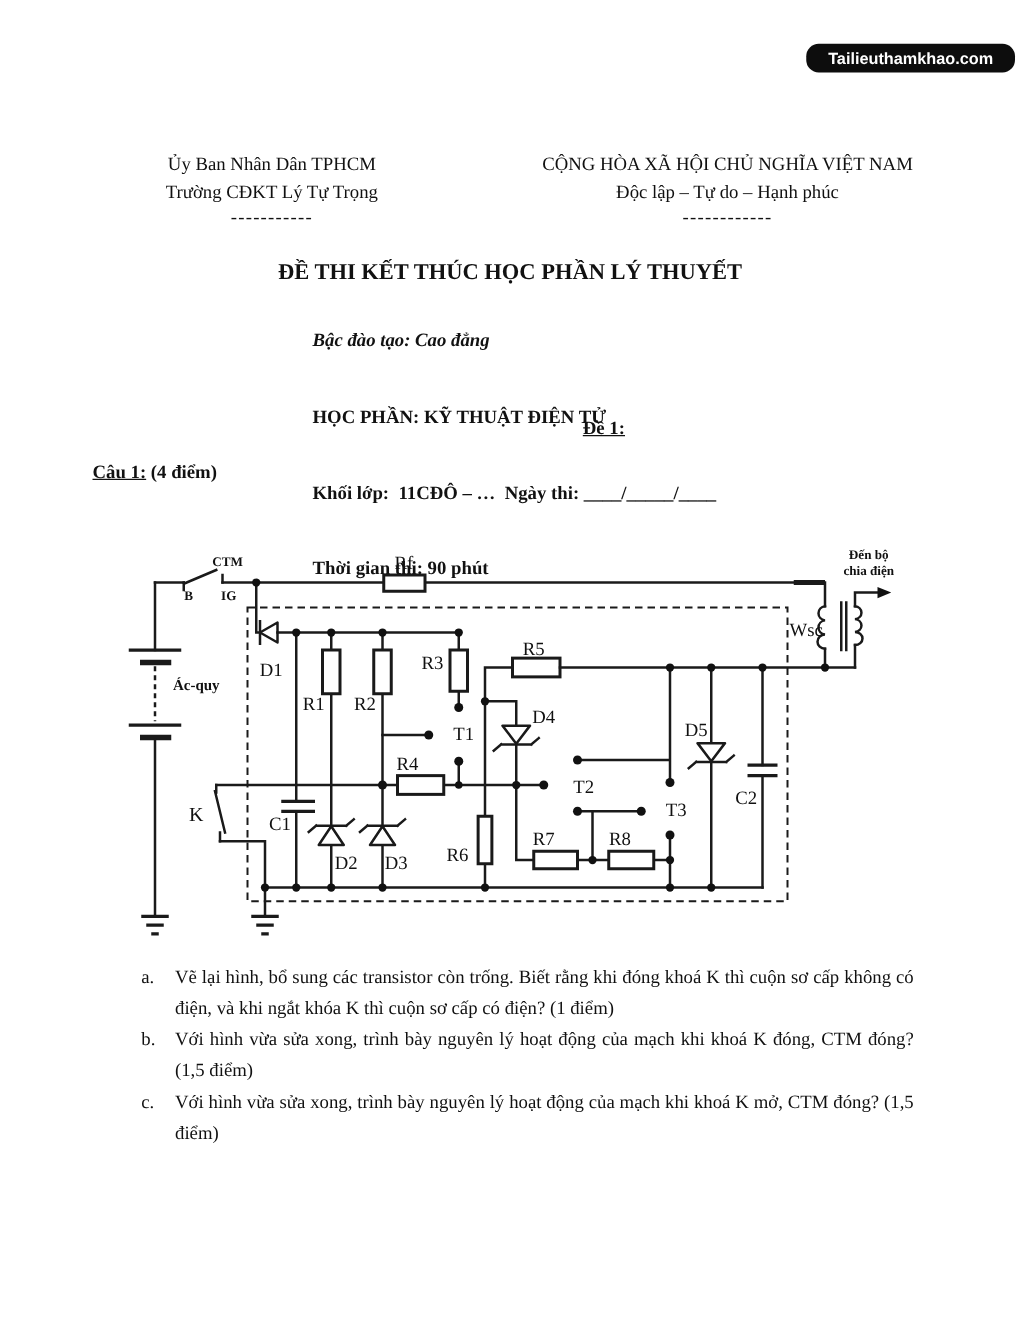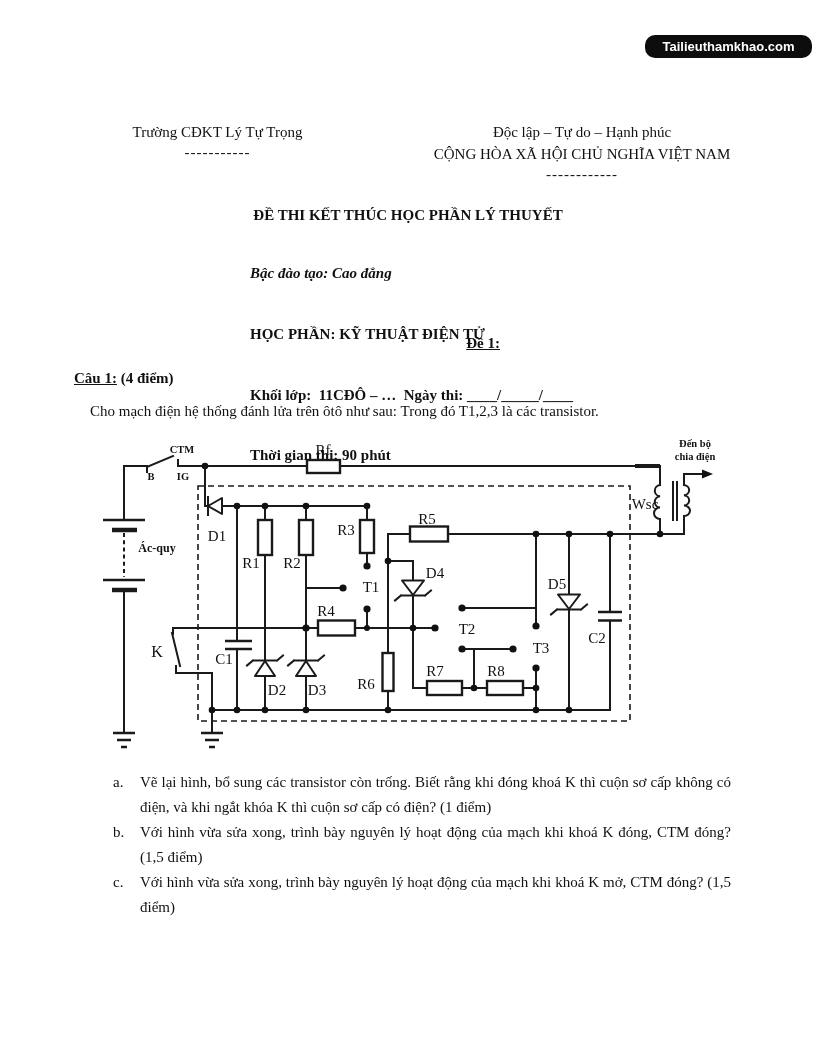--- a/index.html
+++ b/index.html
@@ -7,21 +7,21 @@
         font-family:"Liberation Serif",serif;color:#111;margin-top:33px;}
   .badge{position:absolute;left:645px;top:2px;width:167px;height:23px;background:#0d0d0d;
          border-radius:10px;display:flex;align-items:center;justify-content:center;
          font-family:"Liberation Sans",sans-serif;font-size:13px;font-weight:600;color:#fff;}
   .hdr-left{position:absolute;left:100px;top:88px;width:235px;text-align:center;
             font-size:15px;line-height:22px;}
   .hdr-right{position:absolute;left:412px;top:88px;width:340px;text-align:center;
              font-size:15px;line-height:22px;}
   .dashes{letter-spacing:1px;line-height:18px;}
   .title{position:absolute;left:90px;top:174px;width:636px;text-align:center;
-         font-size:15px;font-weight:bold;}
+         font-size:18px;font-weight:bold;}
   .infoblock{position:absolute;left:250px;top:190px;font-size:15px;font-weight:bold;line-height:20.2px;
              white-space:pre-wrap;}
   .infoblock .it{font-style:italic;}
   .sem{display:inline-block;width:147px;}
   .de1{position:absolute;left:250px;top:302px;width:250px;text-align:right;
        font-size:15px;font-weight:bold;}
   .u{text-decoration:underline;}
   .cau{position:absolute;left:74px;top:337px;font-size:15px;font-weight:bold;}
   .intro{position:absolute;left:90px;top:370px;width:650px;font-size:15px;}
   .qlist{position:absolute;left:113px;top:737px;width:618px;font-size:15px;line-height:25px;}
@@ -48,43 +48,43 @@
 </head>
 <body>
 
 <div class="page">
 
   <div class="badge">
     <span>Tailieuthamkhao.com</span>
   </div>
 
   <div class="hdr-left">
+    <div>Ủy Ban Nhân Dân TPHCM</div>
     <div>Trường CĐKT Lý Tự Trọng</div>
     <div class="dashes">-----------</div>
   </div>
 
   <div class="hdr-right">
+    <div>CỘNG HÒA XÃ HỘI CHỦ NGHĨA VIỆT NAM</div>
     <div>Độc lập – Tự do – Hạnh phúc</div>
-    <div>CỘNG HÒA XÃ HỘI CHỦ NGHĨA VIỆT NAM</div>
     <div class="dashes">------------</div>
   </div>
 
   <div class="title">ĐỀ THI KẾT THÚC HỌC PHẦN LÝ THUYẾT</div>
 
   <div class="infoblock">
     <div class="it">Bậc đào tạo: Cao đẳng</div>
     <div>HỌC PHẦN: KỸ THUẬT ĐIỆN TỬ</div>
     <div>Khối lớp:  11CĐÔ – …  Ngày thi: ____/_____/____</div>
     <div>Thời gian thi: 90 phút</div>
   </div>
   <div class="de1"><span class="u">Đề 1:</span></div>
 
   <div class="cau"><span class="u">Câu 1:</span><span> (4 điểm)</span></div>
 
-  <div class="intro">Cho mạch điện hệ thống đánh lửa trên ôtô như sau: Trong đó T1,2,3 là các transistor.</div>
 
   <svg class="circuit" width="660" height="330" viewBox="0 0 660 330">
 
     <rect class="dash" x="103" y="58" width="432" height="235"></rect>
 
     <path class="w" d="M29,38 V92"></path>
     <path class="plate" d="M8,92 H50"></path>
     <path class="plateb" d="M17,102 H42"></path>
     <path class="bdash" d="M29,105 V149"></path>
     <path class="plate" d="M8,152 H50"></path>

